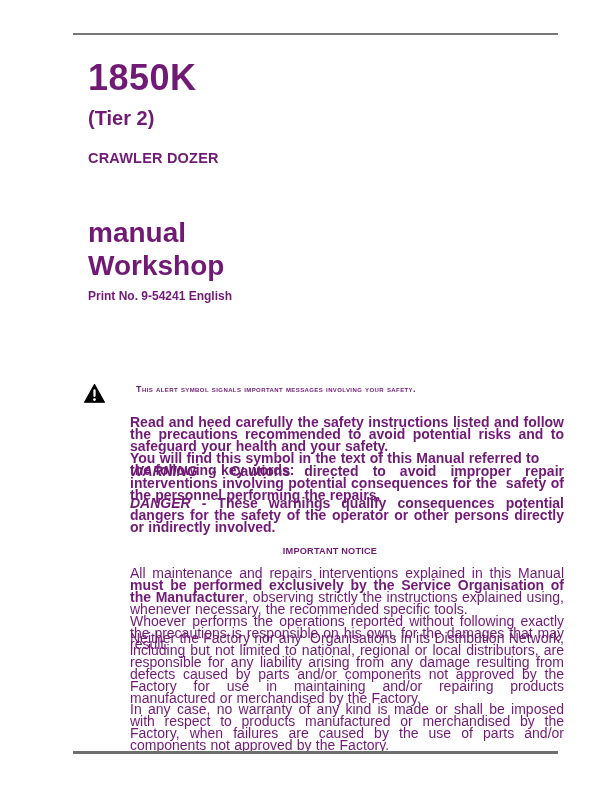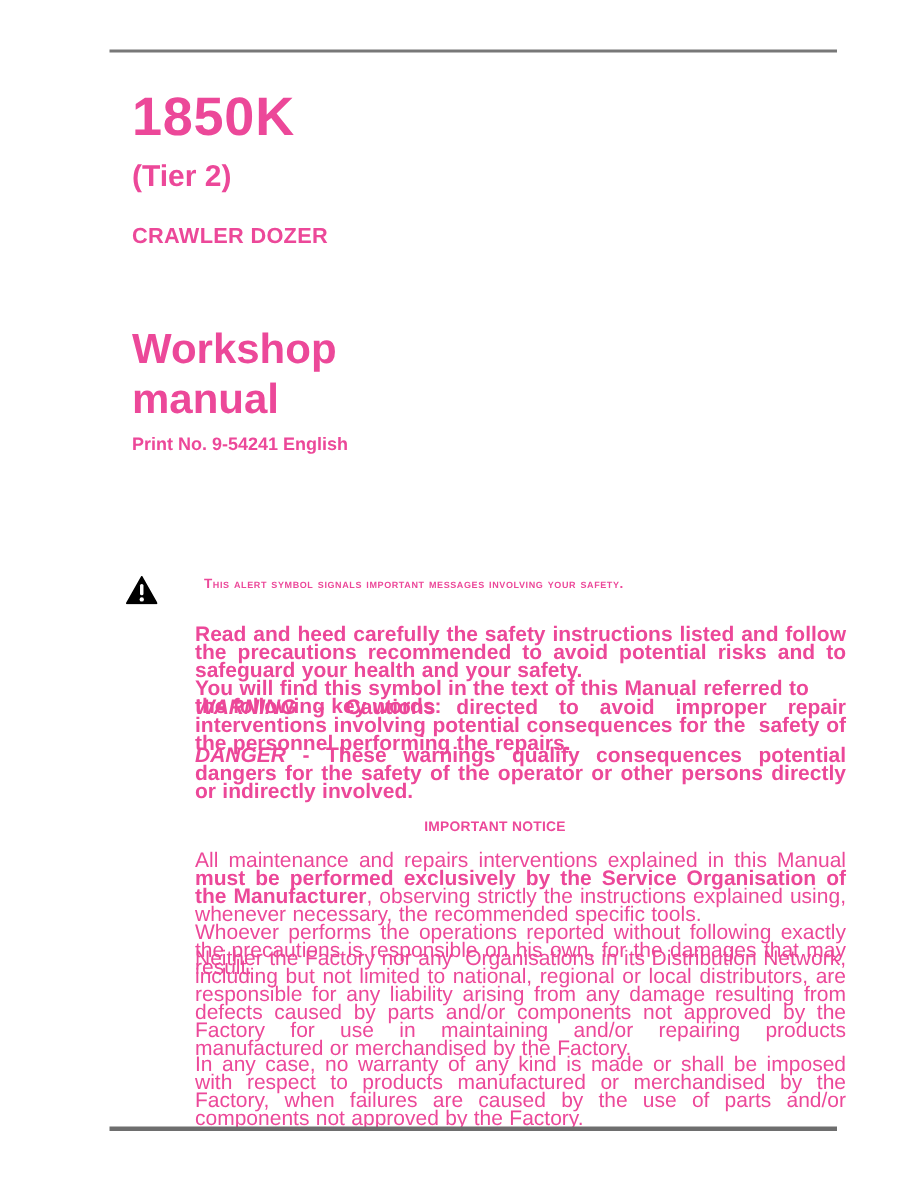--- a/index.html
+++ b/index.html
@@ -2,21 +2,21 @@
 <html><head>
 <meta charset="utf-8">
 <style>
   html,body { margin:0; padding:0; background:#e8e8e8; }
   .page {
     position:relative;
     width:612px; height:792px;
     margin:0 auto;
     background:#ffffff;
     font-family:"Liberation Sans", sans-serif;
-    color:#ec4899;
+    color:#701a75;
     overflow:hidden;
   }
   .rule {
     position:absolute;
     left:73px; width:485px; height:2px;
     background:#787878;
   }
   .rule-top { top:33px; }
   .rule-bottom { top:751px; height:3px; background:#6e6e6e; }
 
@@ -81,22 +81,22 @@
 
 <div class="page">
 
   <div class="rule rule-top"></div>
 
   <h1 class="model-title">1850K</h1>
   <div class="tier">(Tier 2)</div>
   <div class="machine-type">CRAWLER DOZER</div>
 
   <div class="doc-title">
+    <div>manual</div>
     <div>Workshop</div>
-    <div>manual</div>
   </div>
 
   <div class="print-no">Print No. 9-54241 English</div>
 
   <div class="alert-row">
     <svg class="alert-icon" viewBox="0 0 21 19" xmlns="http://www.w3.org/2000/svg" aria-hidden="true">
       <path d="M10.5 0.6 L20.4 18.2 L0.6 18.2 Z" fill="#000000" stroke="#000000" stroke-width="1.2" stroke-linejoin="round"></path>
       <rect x="9.35" y="5.3" width="2.3" height="7.6" rx="1.1" fill="#ffffff"></rect>
       <circle cx="10.5" cy="15.6" r="1.45" fill="#ffffff"></circle>
     </svg>

